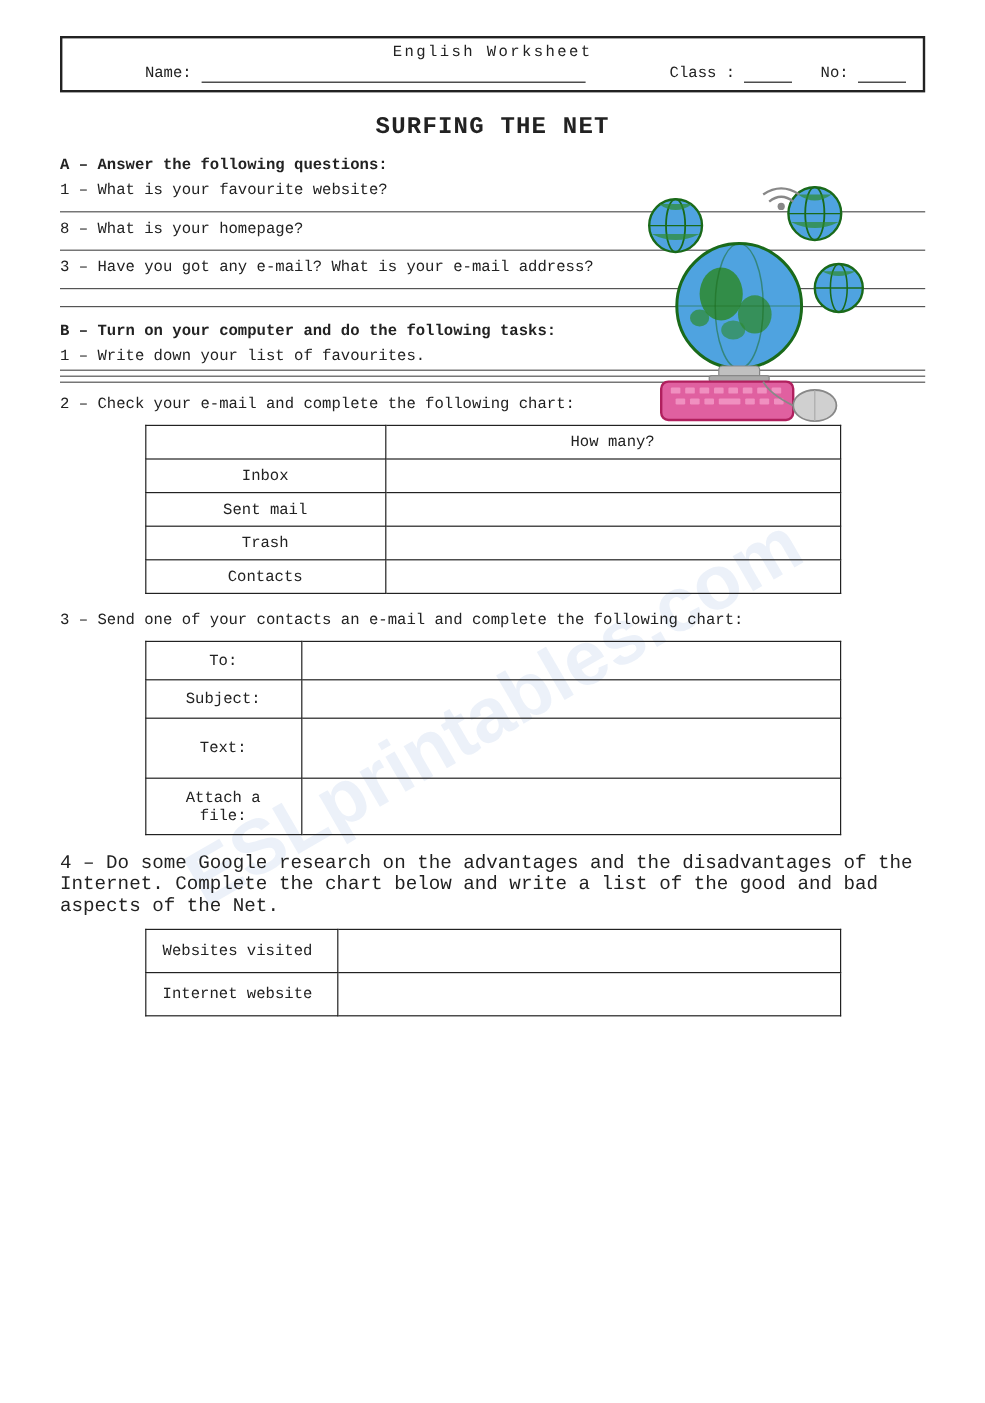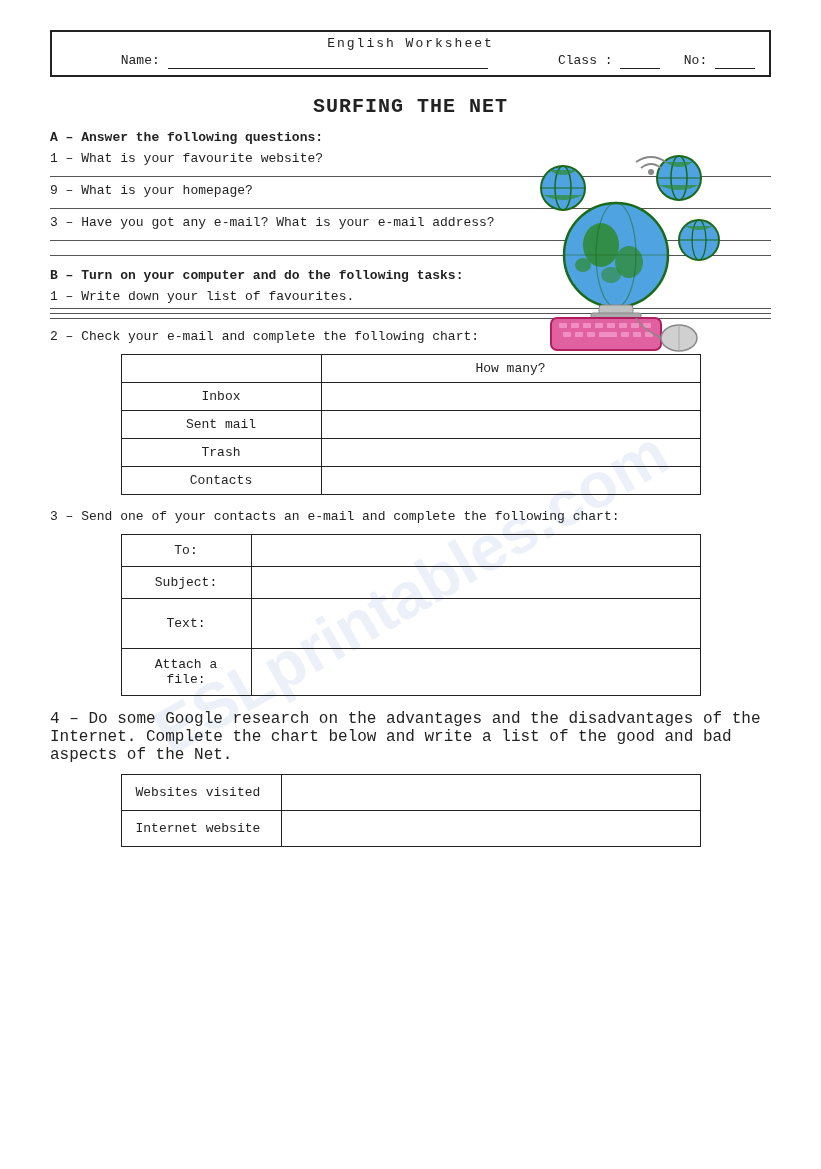--- a/index.html
+++ b/index.html
@@ -251,21 +251,21 @@
       </svg>
     </div>
 
     <div class="section-title">SURFING THE NET</div>
 
     <div class="part-header">A – Answer the following questions:</div>
 
     <div class="question">1 – What is your favourite website?</div>
     <div class="answer-line"></div>
 
-    <div class="question">9 – What is your homepage?</div>
+    <div class="question">8 – What is your homepage?</div>
     <div class="answer-line"></div>
 
     <div class="question">3 – Have you got any e-mail? What is your e-mail address?</div>
     <div class="answer-line"></div>
     <div class="answer-line" style="margin-top:14px;"></div>
 
     <div class="part-header">B – Turn on your computer and do the following tasks:</div>
 
     <div class="question">1 – Write down your list of favourites.</div>
     <div class="answer-line write-lines"></div>

